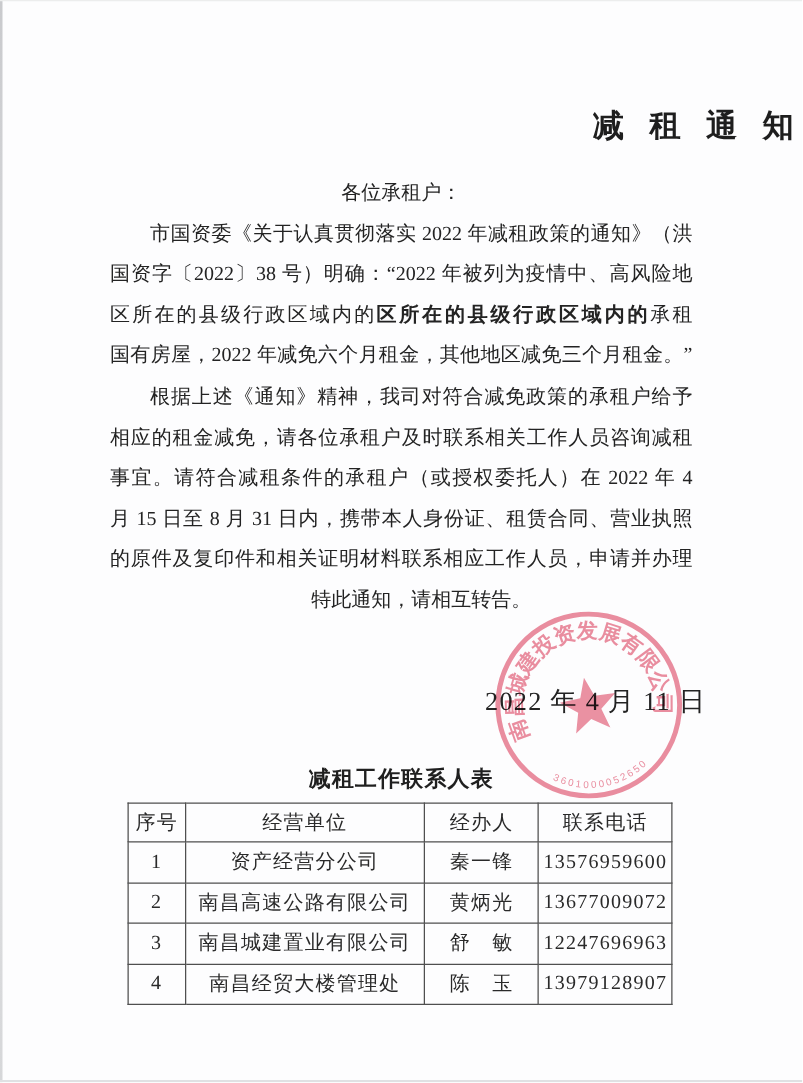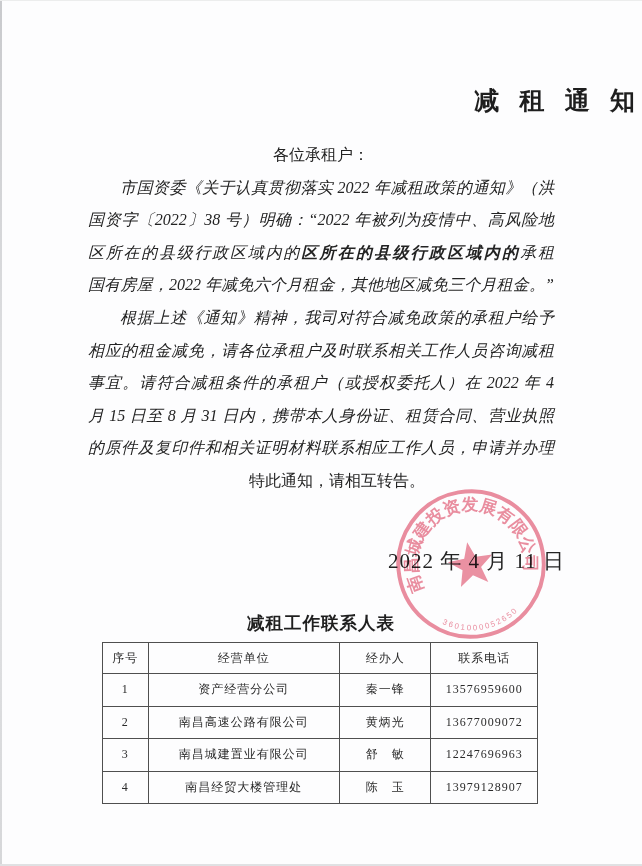--- a/index.html
+++ b/index.html
@@ -21,21 +21,21 @@
     text-align:right;
     font-size:25px;font-weight:bold;
     letter-spacing:7px;
     color:#1e1e1e;
   }
   .body-text{
     position:absolute;top:139px;left:88px;width:466px;
     font-size:16px;
   }
   .line{line-height:32.6px;height:32.6px;white-space:nowrap;text-align:center;}
-  .line.justify{white-space:normal;text-align:justify;text-align-last:justify;font-style:italic;}
+  .line.justify{white-space:normal;text-align:justify;text-align-last:justify;}
   .line.indent{text-indent:32px;}
   .bold{font-weight:bold;font-family:"Liberation Sans","DejaVu Sans",sans-serif;letter-spacing:0.5px;}
 
   .doc-date{
     position:absolute;top:547px;left:388px;
     font-size:21px;letter-spacing:1px;
     z-index:1;
   }
 
   
@@ -53,21 +53,21 @@
   .table-title{
     position:absolute;top:611px;left:0;width:100%;
     text-align:center;
     font-size:17.5px;font-weight:bold;
     letter-spacing:1px;
     color:#1f1f1f;
   }
   .contact-table{
     position:absolute;left:102px;top:642px;width:436px;
     border-collapse:collapse;
-    font-size:12px;color:#2a2a2a;
+    font-size:16px;color:#2a2a2a;
     table-layout:fixed;
   }
   .contact-table th,.contact-table td{
     border:1px solid #4f4f4f;
     text-align:center;vertical-align:middle;
     font-weight:normal;
     padding:0;
     letter-spacing:1px;
     overflow:hidden;
   }

